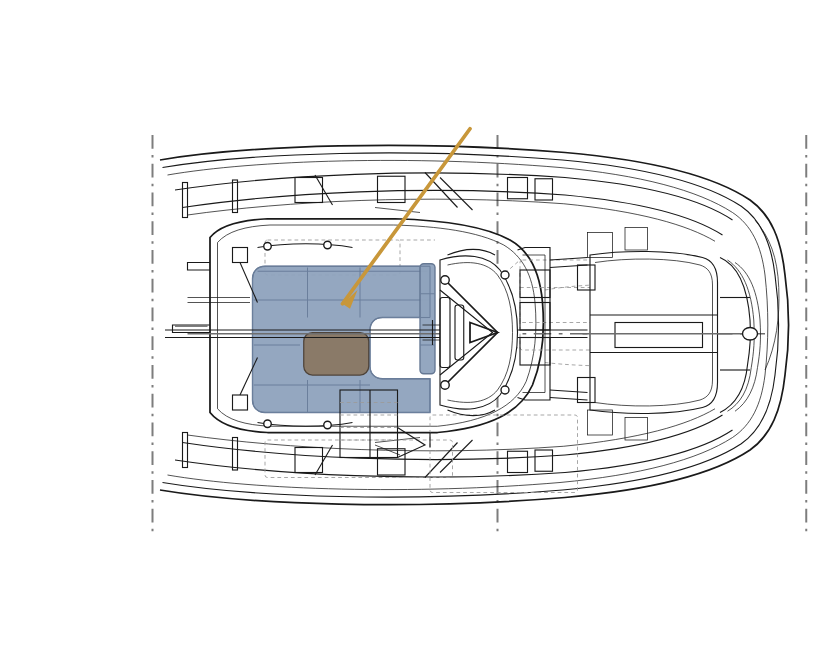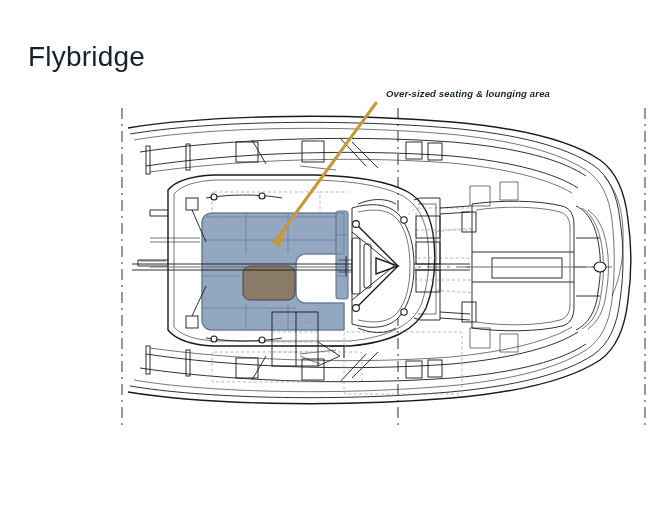--- a/index.html
+++ b/index.html
@@ -51,23 +51,21 @@
     color: #16222e;
     letter-spacing: 0.15px;
     white-space: nowrap;
   }
 </style>
 </head>
 <body>
 
 <div id="slide">
 
-  <div id="page-title">Flybridge</div>
-
-  <div class="callout-text">Over-sized seating &amp; lounging area</div>
+
 
   <div id="drawing-wrap">
   <svg class="plan" width="653" height="360" viewBox="0 0 653 360" xmlns="http://www.w3.org/2000/svg">
 
     <defs>
       <style>
         .ln   { fill:none; stroke:#1a1a1a; stroke-width:0.9; }
         .ln2  { fill:none; stroke:#1a1a1a; stroke-width:1.4; }
         .lnt  { fill:none; stroke:#1a1a1a; stroke-width:0.6; }
         .hid  { fill:none; stroke:#8f8f8f; stroke-width:0.8; stroke-dasharray:5 3; }

